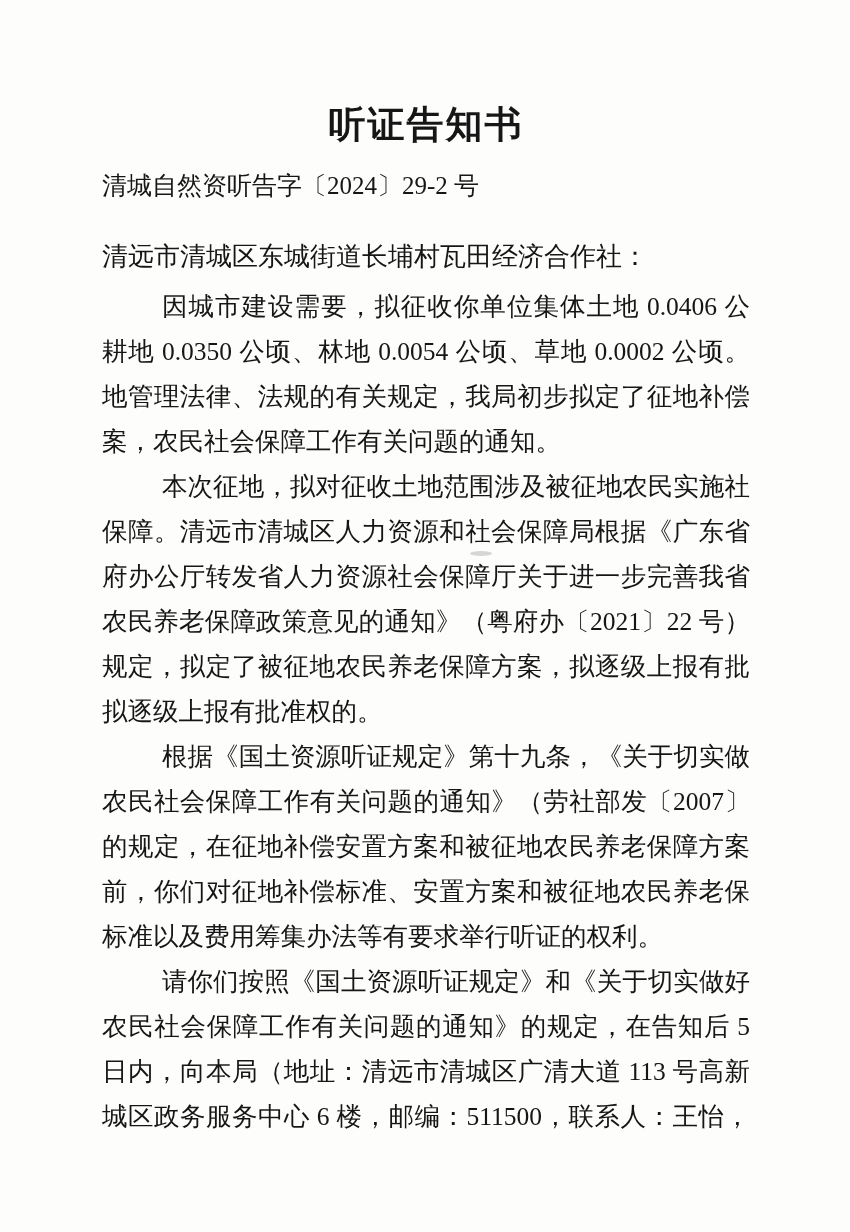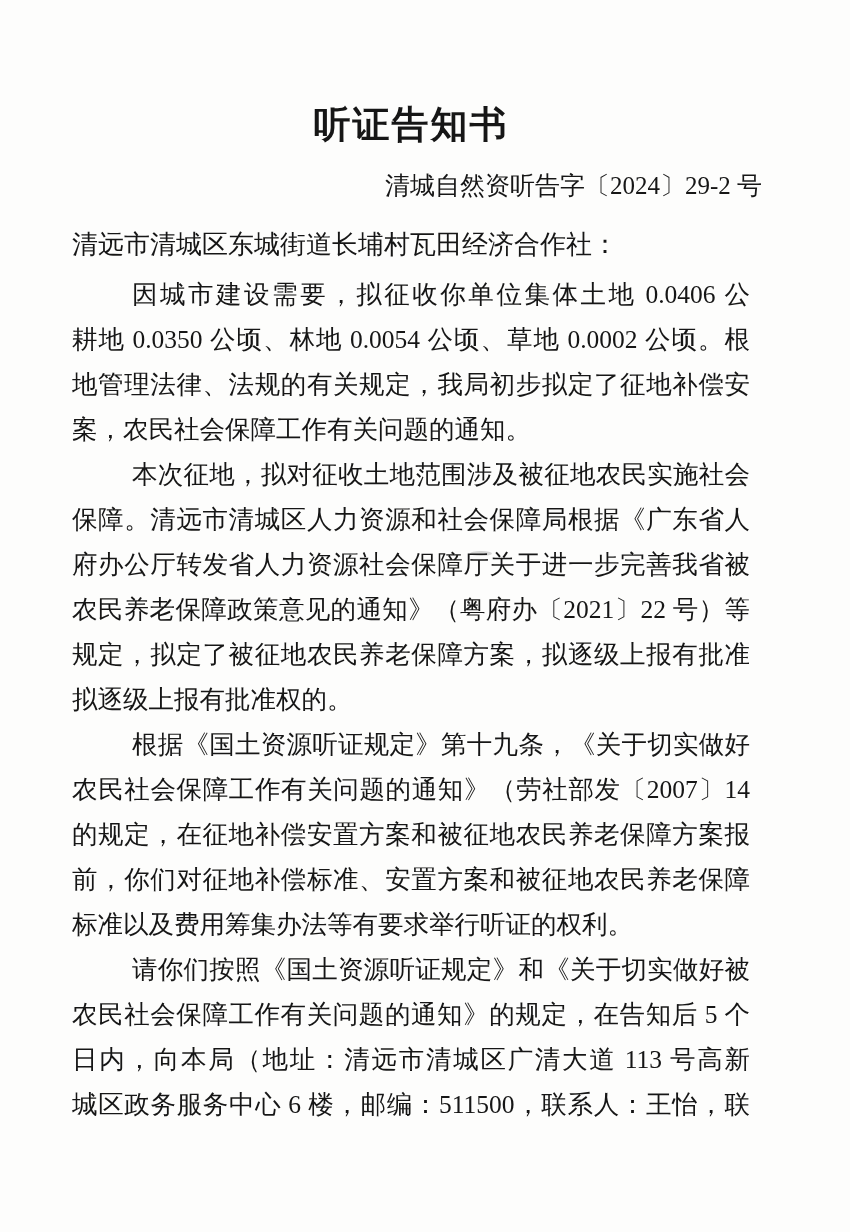--- a/index.html
+++ b/index.html
@@ -8,42 +8,41 @@
     background: #fdfdfc;
   }
   .page {
     position: relative;
     width: 850px;
     height: 1232px;
     box-sizing: border-box;
     background: #fdfdfc;
     color: #161616;
     font-family: "Liberation Serif", "DejaVu Serif", serif;
-    padding: 0 100px 0 72px;
+    padding: 0 100px 0 102px;
     overflow: hidden;
   }
   .title {
     margin: 102px 0 0 0;
     text-align: center;
     font-size: 37px;
     line-height: 46px;
     font-weight: 700;
     letter-spacing: 2px;
     white-space: nowrap;
   }
   .docnum {
     margin-top: 15px;
     margin-right: -12px;
-    text-align: right;
     font-size: 25px;
     line-height: 45px;
     white-space: nowrap;
   }
   .recipient {
-    margin-top: 14px;
+    margin-top: 26px;
     font-size: 26px;
     line-height: 45px;
     white-space: nowrap;
   }
   .body {
     margin-top: 5px;
   }
   .line {
     font-size: 25.5px;
     line-height: 45px;

